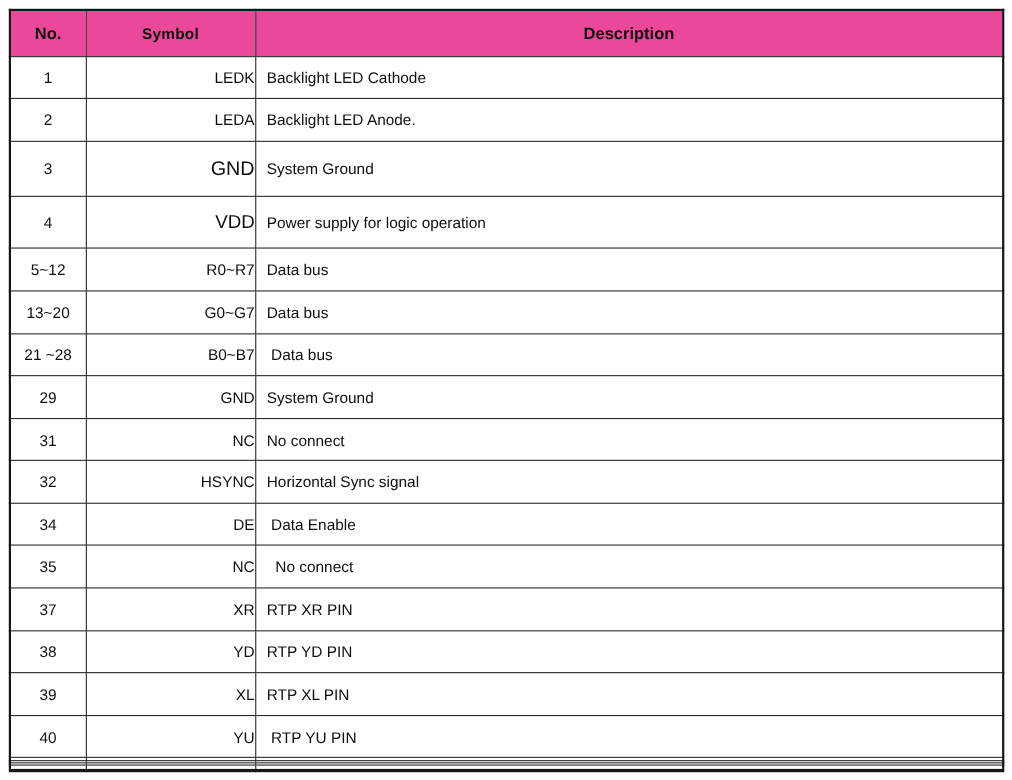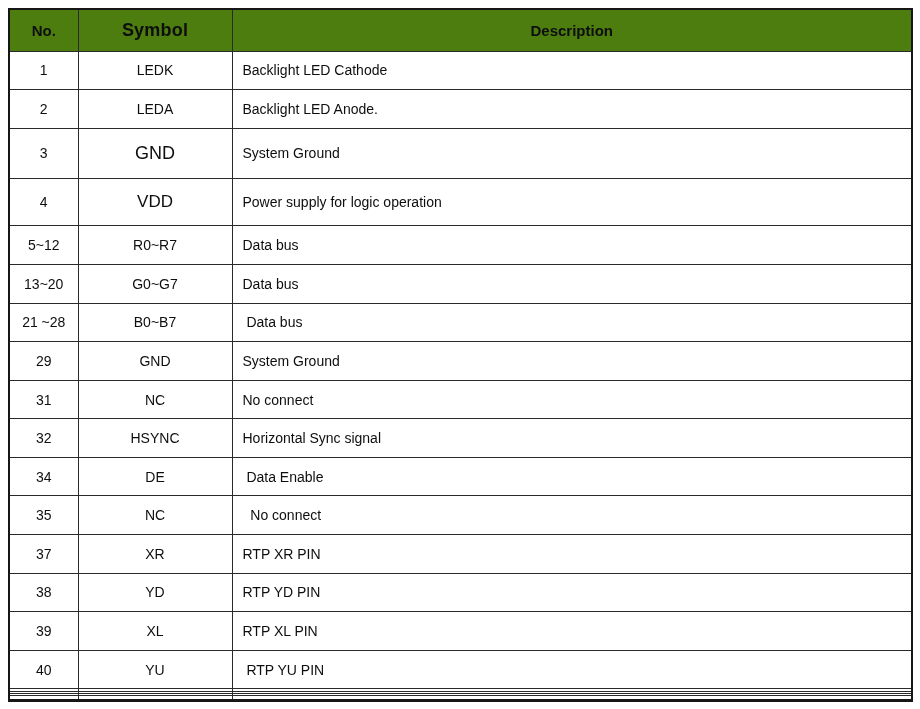--- a/index.html
+++ b/index.html
@@ -29,36 +29,36 @@
     border: 2.5px solid #161616;
     border-bottom-width: 3.5px;
   }
   .pin-table th, .pin-table td {
     border: 1.5px solid #2a2a2a;
     padding: 0;
     overflow: hidden;
   }
   .pin-table thead tr { height: 42px; }
   .pin-table th {
-    background: #4d7c0f;
+    background: #ec4899;
     font-weight: bold;
     text-align: center;
     vertical-align: middle;
     margin-left: 25px;
   }
   th.h-no   { font-size: 15px; }
-  th.h-sym  { font-size: 18px; letter-spacing: 0.2px; }
+  th.h-sym  { font-size: 14px; letter-spacing: 0.2px; }
   th.h-desc { font-size: 15px; }
   .pin-table td {
     font-size: 14px;
     vertical-align: middle;
     background: #ffffff;
   }
   td.c-no   { text-align: center; white-space: pre; }
-  td.c-sym  { text-align: center; white-space: pre; }
+  td.c-sym  { text-align: right; white-space: pre; }
   td.c-desc { text-align: left; padding-left: 10px; white-space: pre; }
   td.sym-md { font-size: 17px; }
   td.sym-lg { font-size: 18px; }
 </style>
 </head>
 <body>
 
 <div class="page">
   <table class="pin-table">
     <colgroup>

